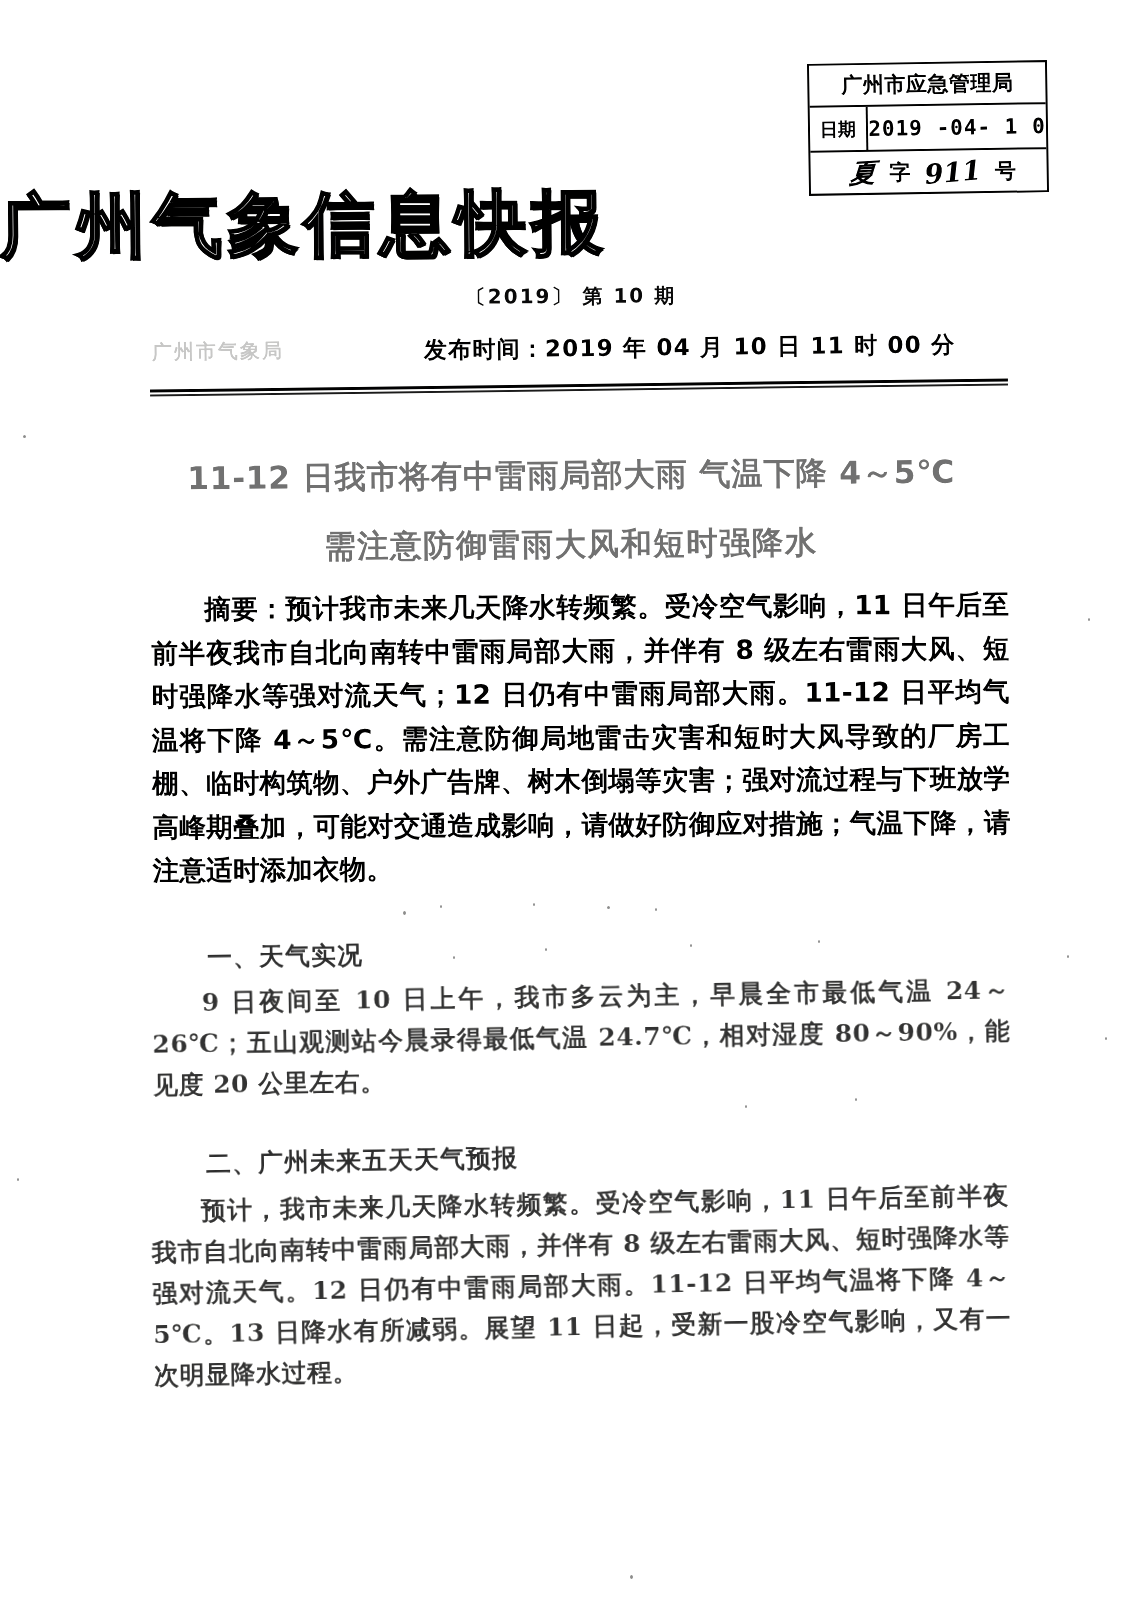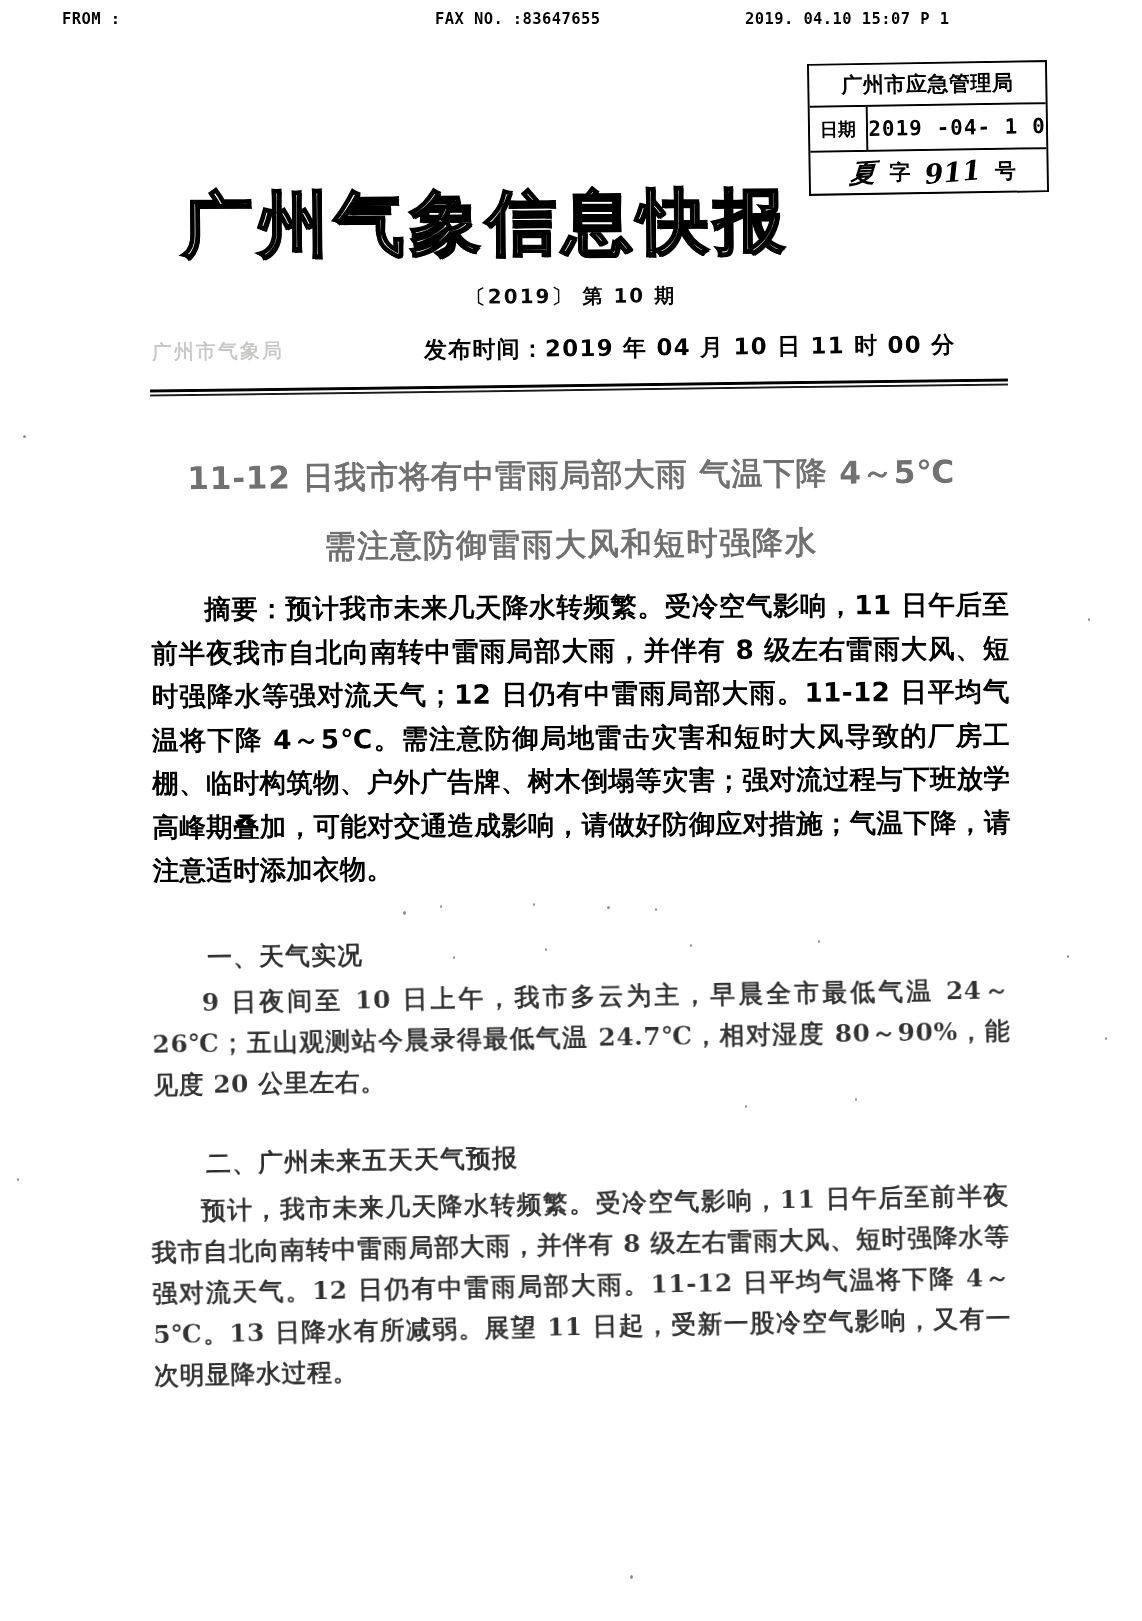--- a/index.html
+++ b/index.html
@@ -126,21 +126,20 @@
     color: #080808;
     transform: rotate(-4deg);
   }
 
   
   .masthead {
     position: absolute;
     top: 186px;
     left: 0;
     width: 972px;
-    text-align: center;
   }
   .masthead-title {
     font-family: "DejaVu Sans", sans-serif;
     font-size: 70px;
     font-weight: 700;
     letter-spacing: 6px;
     color: #ffffff;
     -webkit-text-stroke: 2.4px #111111;
     text-shadow:
       1.6px 1.6px 0 #151515,
@@ -288,25 +287,20 @@
     background: #2b2b2b;
     border-radius: 50%;
     opacity: 0.55;
   }
 </style>
 </head>
 <body>
 
 <div class="page">
 
-  <div class="fax-header">
-    <span class="fax-from">FROM :</span>
-    <span class="fax-no">FAX NO. :83647655</span>
-    <span class="fax-stamp">2019. 04.10  15:07 P 1</span>
-  </div>
 
   <div class="stamp">
     <div class="stamp-row stamp-row-1">
       <span class="stamp-org">广州市应急管理局</span>
     </div>
     <div class="stamp-row stamp-row-2">
       <span class="stamp-label">日期</span>
       <span class="stamp-date">2019 -04- 1 0</span>
     </div>
     <div class="stamp-row stamp-row-3">

